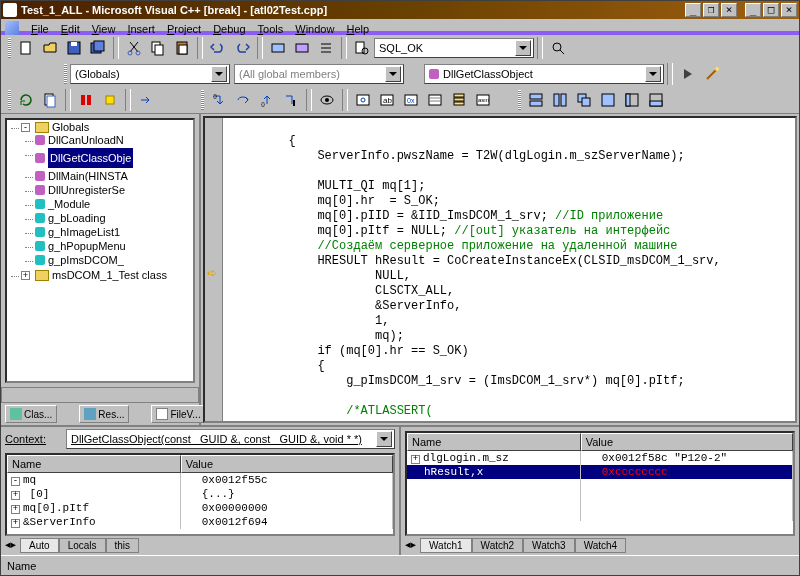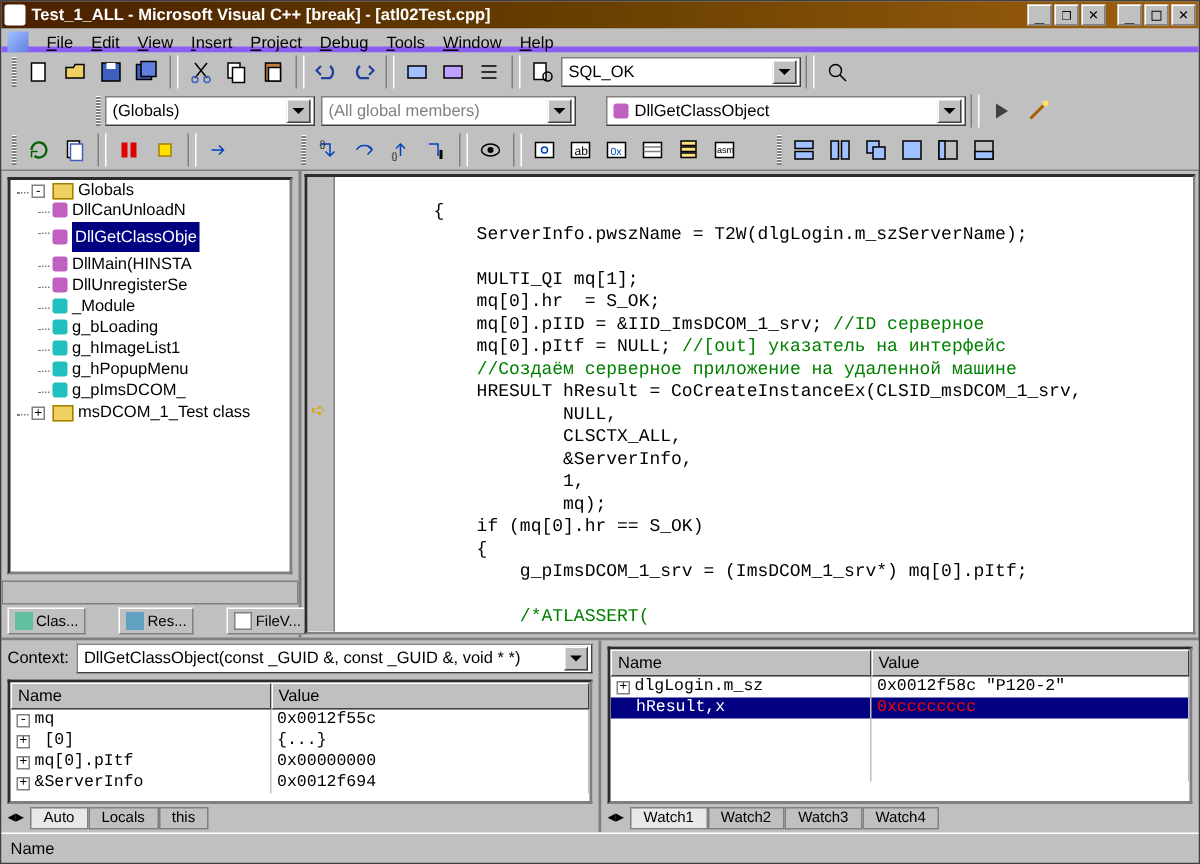--- a/index.html
+++ b/index.html
@@ -47,25 +47,25 @@
   .editor { flex:1; background:#fff; border:2px inset #808080; margin:2px; overflow:auto; position:relative;}
   .gutter { position:absolute; left:0; top:0; width:18px; height:100%; background:#c0c0c0; border-right:1px solid #808080;}
   .gutter .cur { position:absolute; top:148px; left:2px; font-size:12px; color:#e0a000;}
   .code { margin-left:20px; padding:4px 6px; font-family:"Courier New",monospace; font-size:12px; line-height:15px; white-space:pre; color:#000;}
   .code .cmt{ color:#008000;}
   .scroll-h{ height:16px; background:#c0c0c0; border:1px solid #808080;}
   
   .debugrow { height:130px; display:flex; border-top:2px solid #808080;}
   .dpanel { flex:1; background:#c0c0c0; display:flex; flex-direction:column; border-right:2px solid #808080;}
   .dpanel:last-child{border-right:none;}
-  .ctxrow{ display:flex; align-items:center; padding:2px 4px; gap:5px;}
+  .ctxrow{ display:flex; align-items:center; padding:2px 4px; gap:20px;text-decoration:underline;}
   .table { flex:1; margin:2px 4px; background:#fff; border:2px inset #808080; overflow:hidden; font-family:"Courier New",monospace; font-size:11px;}
   .table .hdr{ display:flex; background:#c0c0c0;}
   .table .hdr .cell{ border:1px solid #fff; border-right-color:#404040; border-bottom-color:#404040; padding:2px 4px; font-family:Tahoma,sans-serif; font-weight:normal;}
-  .table .row{ display:flex;}
+  .table .row{ display:flex;gap:17px;}
   .table .row .cell{ padding:1px 4px; border-right:1px solid #c0c0c0; overflow:hidden; white-space:nowrap;}
   .table .row.sel{ background:#000080; color:#fff;}
   .table .row.sel .cell:last-child{color:#ff0000;}
   .table .exp{ width:9px;height:9px;border:1px solid #808080;display:inline-flex;align-items:center;justify-content:center;font-size:9px;line-height:7px;margin-right:3px;background:#fff;color:#000;}
   .dtabs{ display:flex; padding:0 4px 2px 4px;}
   .dtab{ border:1px solid #808080; background:#c0c0c0; padding:1px 8px; font-size:10px; cursor:pointer;}
   .dtab.active{ background:#e8e8e8;}
   
   .status{ height:20px; background:#c0c0c0; border-top:1px solid #fff; display:flex; align-items:center; padding:0 6px;}
 </style>
@@ -189,21 +189,21 @@
     <div class="tbtn">
         <svg viewBox="0 0 16 16">
           <circle cx="7" cy="7" r="4" fill="none" stroke="#000"></circle>
           <path d="M10 10l4 4" stroke="#000"></path>
         </svg>
       </div>
   </div>
 
   <div class="toolbar" style="padding-left:60px">
     <div class="grip"></div>
-    <div class="combo" style="width:140px">
+    <div class="combo" style="width:160px">
       <span>(Globals)</span>
         <div style="flex:1"></div>
         <div class="drop"></div>
     </div>
     <div class="combo" style="width:170px;margin-left:4px;color:#808080">
       <span>(All global members)</span>
         <div style="flex:1"></div>
         <div class="drop"></div>
     </div>
     <div class="combo" style="width:240px;margin-left:20px">
@@ -465,21 +465,21 @@
 
     <div class="editor">
       <div class="gutter">
         <span class="cur">➪</span>
       </div>
       <pre class="code" id="codeblock">        {
             ServerInfo.pwszName = T2W(dlgLogin.m_szServerName);
 
             MULTI_QI mq[1];
             mq[0].hr  = S_OK;
-            mq[0].pIID = &amp;IID_ImsDCOM_1_srv; <span class="cmt">//ID серверное</span>
+            mq[0].pIID = &amp;IID_ImsDCOM_1_srv; <span class="cmt">//ID приложение</span>
             mq[0].pItf = NULL; <span class="cmt">//[out] указатель на интерфейс</span>
             <span class="cmt">//Создаём серверное приложение на удаленной машине</span>
             HRESULT hResult = CoCreateInstanceEx(CLSID_msDCOM_1_srv,
                     NULL,
                     CLSCTX_ALL,
                     &amp;ServerInfo,
                     1,
                     mq);
             if (mq[0].hr == S_OK)
             {

